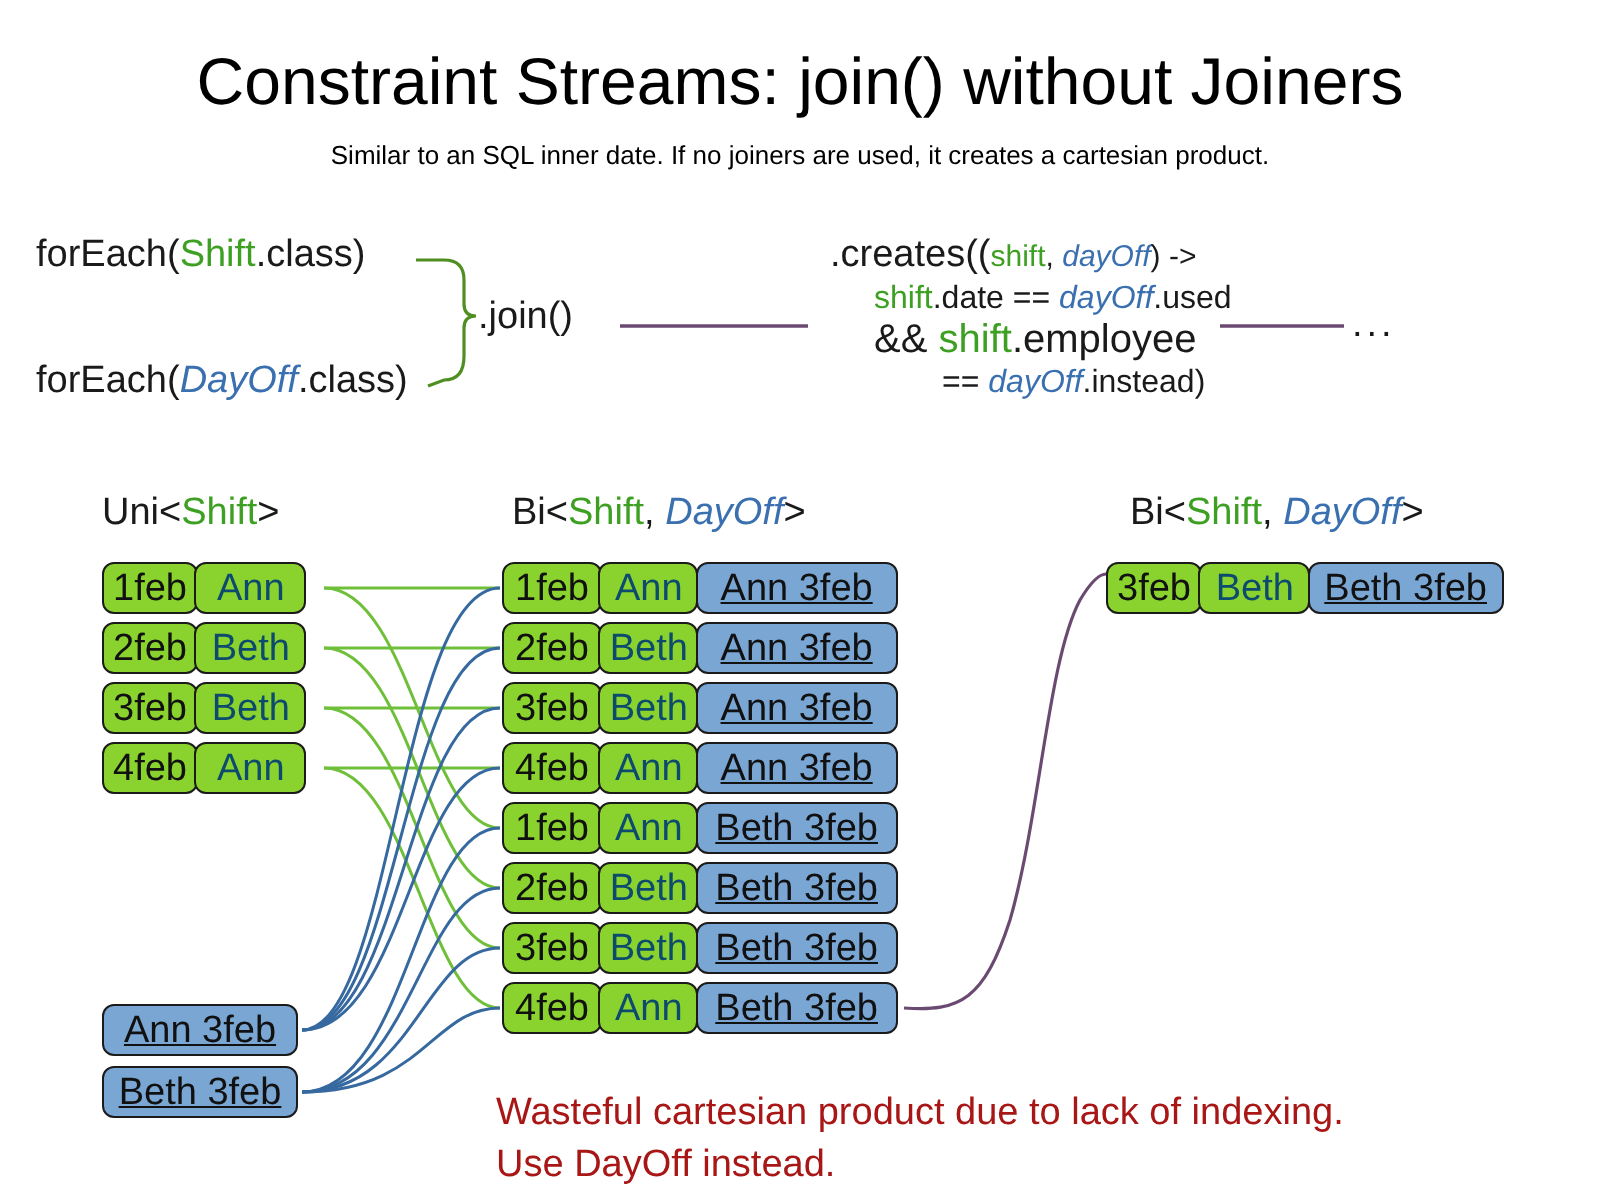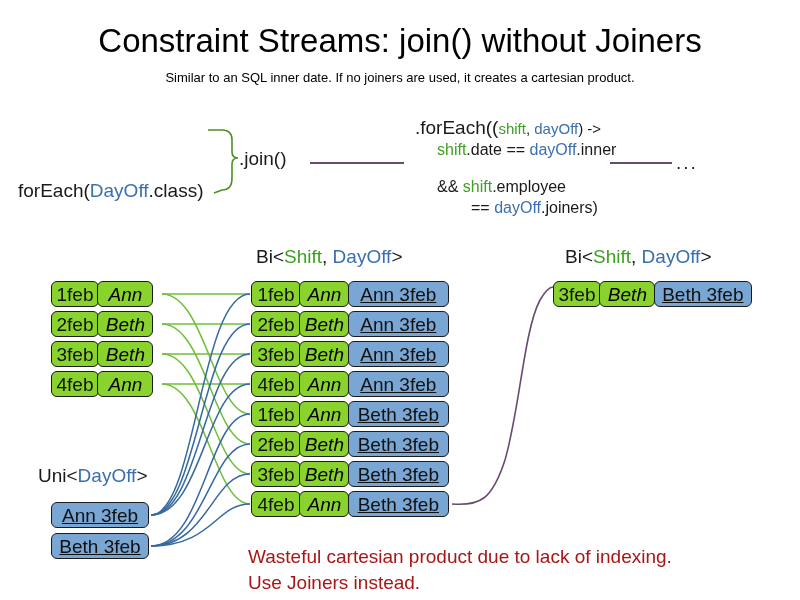--- a/index.html
+++ b/index.html
@@ -25,31 +25,31 @@
     left: 0; top: 70px; width: 800px;
     text-align: center;
     font-size: 13px;
     color: #000000;
     white-space: nowrap;
   }
 
   
   .code { font-size: 19px; color: #1a1a1a; white-space: nowrap; }
   .tok-shift  { color: #3ea023; }
-  .tok-dayoff { color: #3a6fb0; }
+  .tok-dayoff { color: #3a6fb0; font-style: italic; }
   .tok-plain  { color: #1a1a1a; }
 
   #foreach-shift  { left: 18px; top: 117px; }
   #foreach-dayoff { left: 18px; top: 180px; }
   #join-label     { left: 239px; top: 148px; }
 
   #filter-block { left: 415px; top: 117px; line-height: 21px; }
   #filter-l1 { font-size: 19px; white-space: nowrap; }
   #filter-l2 { font-size: 16px; white-space: nowrap; padding-left: 22px; }
-  #filter-l3 { font-size: 16px; white-space: nowrap; padding-left: 22px; margin-top: 16px; }
+  #filter-l3 { font-size: 20px; white-space: nowrap; padding-left: 22px; }
   #filter-l4 { font-size: 16px; white-space: nowrap; padding-left: 56px; }
   #ellipsis { left: 676px; top: 152px; font-size: 19px; color: #1a1a1a; letter-spacing: 2px; }
 
   
   .stream-label { font-size: 19px; color: #1a1a1a; white-space: nowrap; }
   #label-uni-shift  { left: 51px;  top: 246px; }
   #label-bi-mid     { left: 256px; top: 246px; }
   #label-bi-right   { left: 565px; top: 246px; }
   #label-uni-dayoff { left: 38px;  top: 465px; }
 
@@ -68,21 +68,21 @@
     justify-content: center;
     box-sizing: border-box;
     border: 1.6px solid #1b1b1b;
     font-size: 19px;
     line-height: 1;
     white-space: nowrap;
   }
   .cell.green { background: #8ad32e; }
   .cell.blue  { background: #7aa6d4; }
   .cell.date  { color: #111111; border-radius: 6px; }
-  .cell.name  { color: #000000; border-radius: 6px; margin-left: -1.6px; font-style: italic; }
+  .cell.name  { color: #0c4a6e; border-radius: 6px; margin-left: -1.6px; }
   .cell.pair  { color: #111111; border-radius: 6px; margin-left: -1.6px; text-decoration: underline; }
 
   
   .card.left  { left: 51px; }
   .card.left .cell.date { width: 48px; }
   .card.left .cell.name { width: 56px; }
 
   
   .card.mid { left: 251px; }
   .card.mid .cell.date { width: 50px; }
@@ -111,30 +111,31 @@
   #wires { left: 0; top: 0; width: 800px; height: 600px; pointer-events: none; }
 </style>
 </head>
 <body>
 
 <div id="stage">
 
   <div class="abs" id="title">Constraint Streams: join() without Joiners</div>
   <div class="abs" id="subtitle">Similar to an SQL inner date. If no joiners are used, it creates a cartesian product.</div>
 
+  <div class="abs code" id="foreach-shift"><span class="tok-plain">forEach(</span><span class="tok-shift">Shift</span><span class="tok-plain">.class)</span></div>
 
   <div class="abs code" id="foreach-dayoff"><span class="tok-plain">forEach(</span><span class="tok-dayoff">DayOff</span><span class="tok-plain">.class)</span></div>
 
   <div class="abs code" id="join-label">.join()</div>
 
   <div class="abs" id="filter-block">
-    <div id="filter-l1"><span class="tok-plain">.forEach((</span><span class="tok-shift" style="font-size:15px">shift</span><span class="tok-plain" style="font-size:15px">, </span><span class="tok-dayoff" style="font-size:15px">dayOff</span><span class="tok-plain" style="font-size:15px">) -&gt;</span></div>
-    <div id="filter-l2"><span class="tok-shift">shift</span><span class="tok-plain">.date == </span><span class="tok-dayoff">dayOff</span><span class="tok-plain">.inner</span></div>
+    <div id="filter-l1"><span class="tok-plain">.creates((</span><span class="tok-shift" style="font-size:15px">shift</span><span class="tok-plain" style="font-size:15px">, </span><span class="tok-dayoff" style="font-size:15px">dayOff</span><span class="tok-plain" style="font-size:15px">) -&gt;</span></div>
+    <div id="filter-l2"><span class="tok-shift">shift</span><span class="tok-plain">.date == </span><span class="tok-dayoff">dayOff</span><span class="tok-plain">.used</span></div>
     <div id="filter-l3"><span class="tok-plain">&amp;&amp; </span><span class="tok-shift">shift</span><span class="tok-plain">.employee</span></div>
-    <div id="filter-l4"><span class="tok-plain">== </span><span class="tok-dayoff">dayOff</span><span class="tok-plain">.joiners)</span></div>
+    <div id="filter-l4"><span class="tok-plain">== </span><span class="tok-dayoff">dayOff</span><span class="tok-plain">.instead)</span></div>
   </div>
 
   <div class="abs" id="ellipsis">...</div>
 
   <svg class="abs" id="wires" viewBox="0 0 800 600">
 
     <path d="M 208 130 L 222 130 Q 232 130 232 140 L 232 152 Q 232 158 238 158 Q 232 158 232 164 L 232 178 Q 232 190 222 190 L 214 193" fill="none" stroke="#4f8f22" stroke-width="1.6"></path>
 
     <line x1="310" y1="163" x2="404" y2="163" stroke="#6b4a72" stroke-width="1.8"></line>
 
@@ -158,26 +159,26 @@
       <path d="M151 515 C 202 515, 206 384, 250 384"></path>
       <path d="M151 546 C 204 546, 208 414, 250 414"></path>
       <path d="M151 546 C 206 546, 210 444, 250 444"></path>
       <path d="M151 546 C 208 546, 212 474, 250 474"></path>
       <path d="M151 546 C 212 546, 216 504, 250 504"></path>
     </g>
 
     <path d="M452 504 C 480 506, 492 500, 505 460 C 520 408, 524 330, 540 300 C 546 290, 550 287, 553 287" fill="none" stroke="#6b4a72" stroke-width="1.6"></path>
   </svg>
 
+  <div class="abs stream-label" id="label-uni-shift"><span class="tok-plain">Uni&lt;</span><span class="tok-shift">Shift</span><span class="tok-plain">&gt;</span></div>
 
   <div class="abs stream-label" id="label-bi-mid"><span class="tok-plain">Bi&lt;</span><span class="tok-shift">Shift</span><span class="tok-plain">, </span><span class="tok-dayoff">DayOff</span><span class="tok-plain">&gt;</span></div>
 
   <div class="abs stream-label" id="label-bi-right"><span class="tok-plain">Bi&lt;</span><span class="tok-shift">Shift</span><span class="tok-plain">, </span><span class="tok-dayoff">DayOff</span><span class="tok-plain">&gt;</span></div>
 
-  <div class="abs stream-label" id="label-uni-dayoff"><span class="tok-plain">Uni&lt;</span><span class="tok-dayoff">DayOff</span><span class="tok-plain">&gt;</span></div>
 
   <div class="abs card left" style="top:281px">
     <div class="cell green date">1feb</div>
     <div class="cell green name">Ann</div>
   </div>
   <div class="abs card left" style="top:311px">
     <div class="cell green date">2feb</div>
     <div class="cell green name">Beth</div>
   </div>
   <div class="abs card left" style="top:341px">
@@ -238,16 +239,16 @@
   </div>
 
   <div class="abs card" id="card-right">
     <div class="cell green date">3feb</div>
     <div class="cell green name">Beth</div>
     <div class="cell blue pair">Beth 3feb</div>
   </div>
 
   <div class="abs" id="note">
     <div>Wasteful cartesian product due to lack of indexing.</div>
-    <div>Use Joiners instead.</div>
+    <div>Use DayOff instead.</div>
   </div>
 
 </div>
 
 </body></html>

